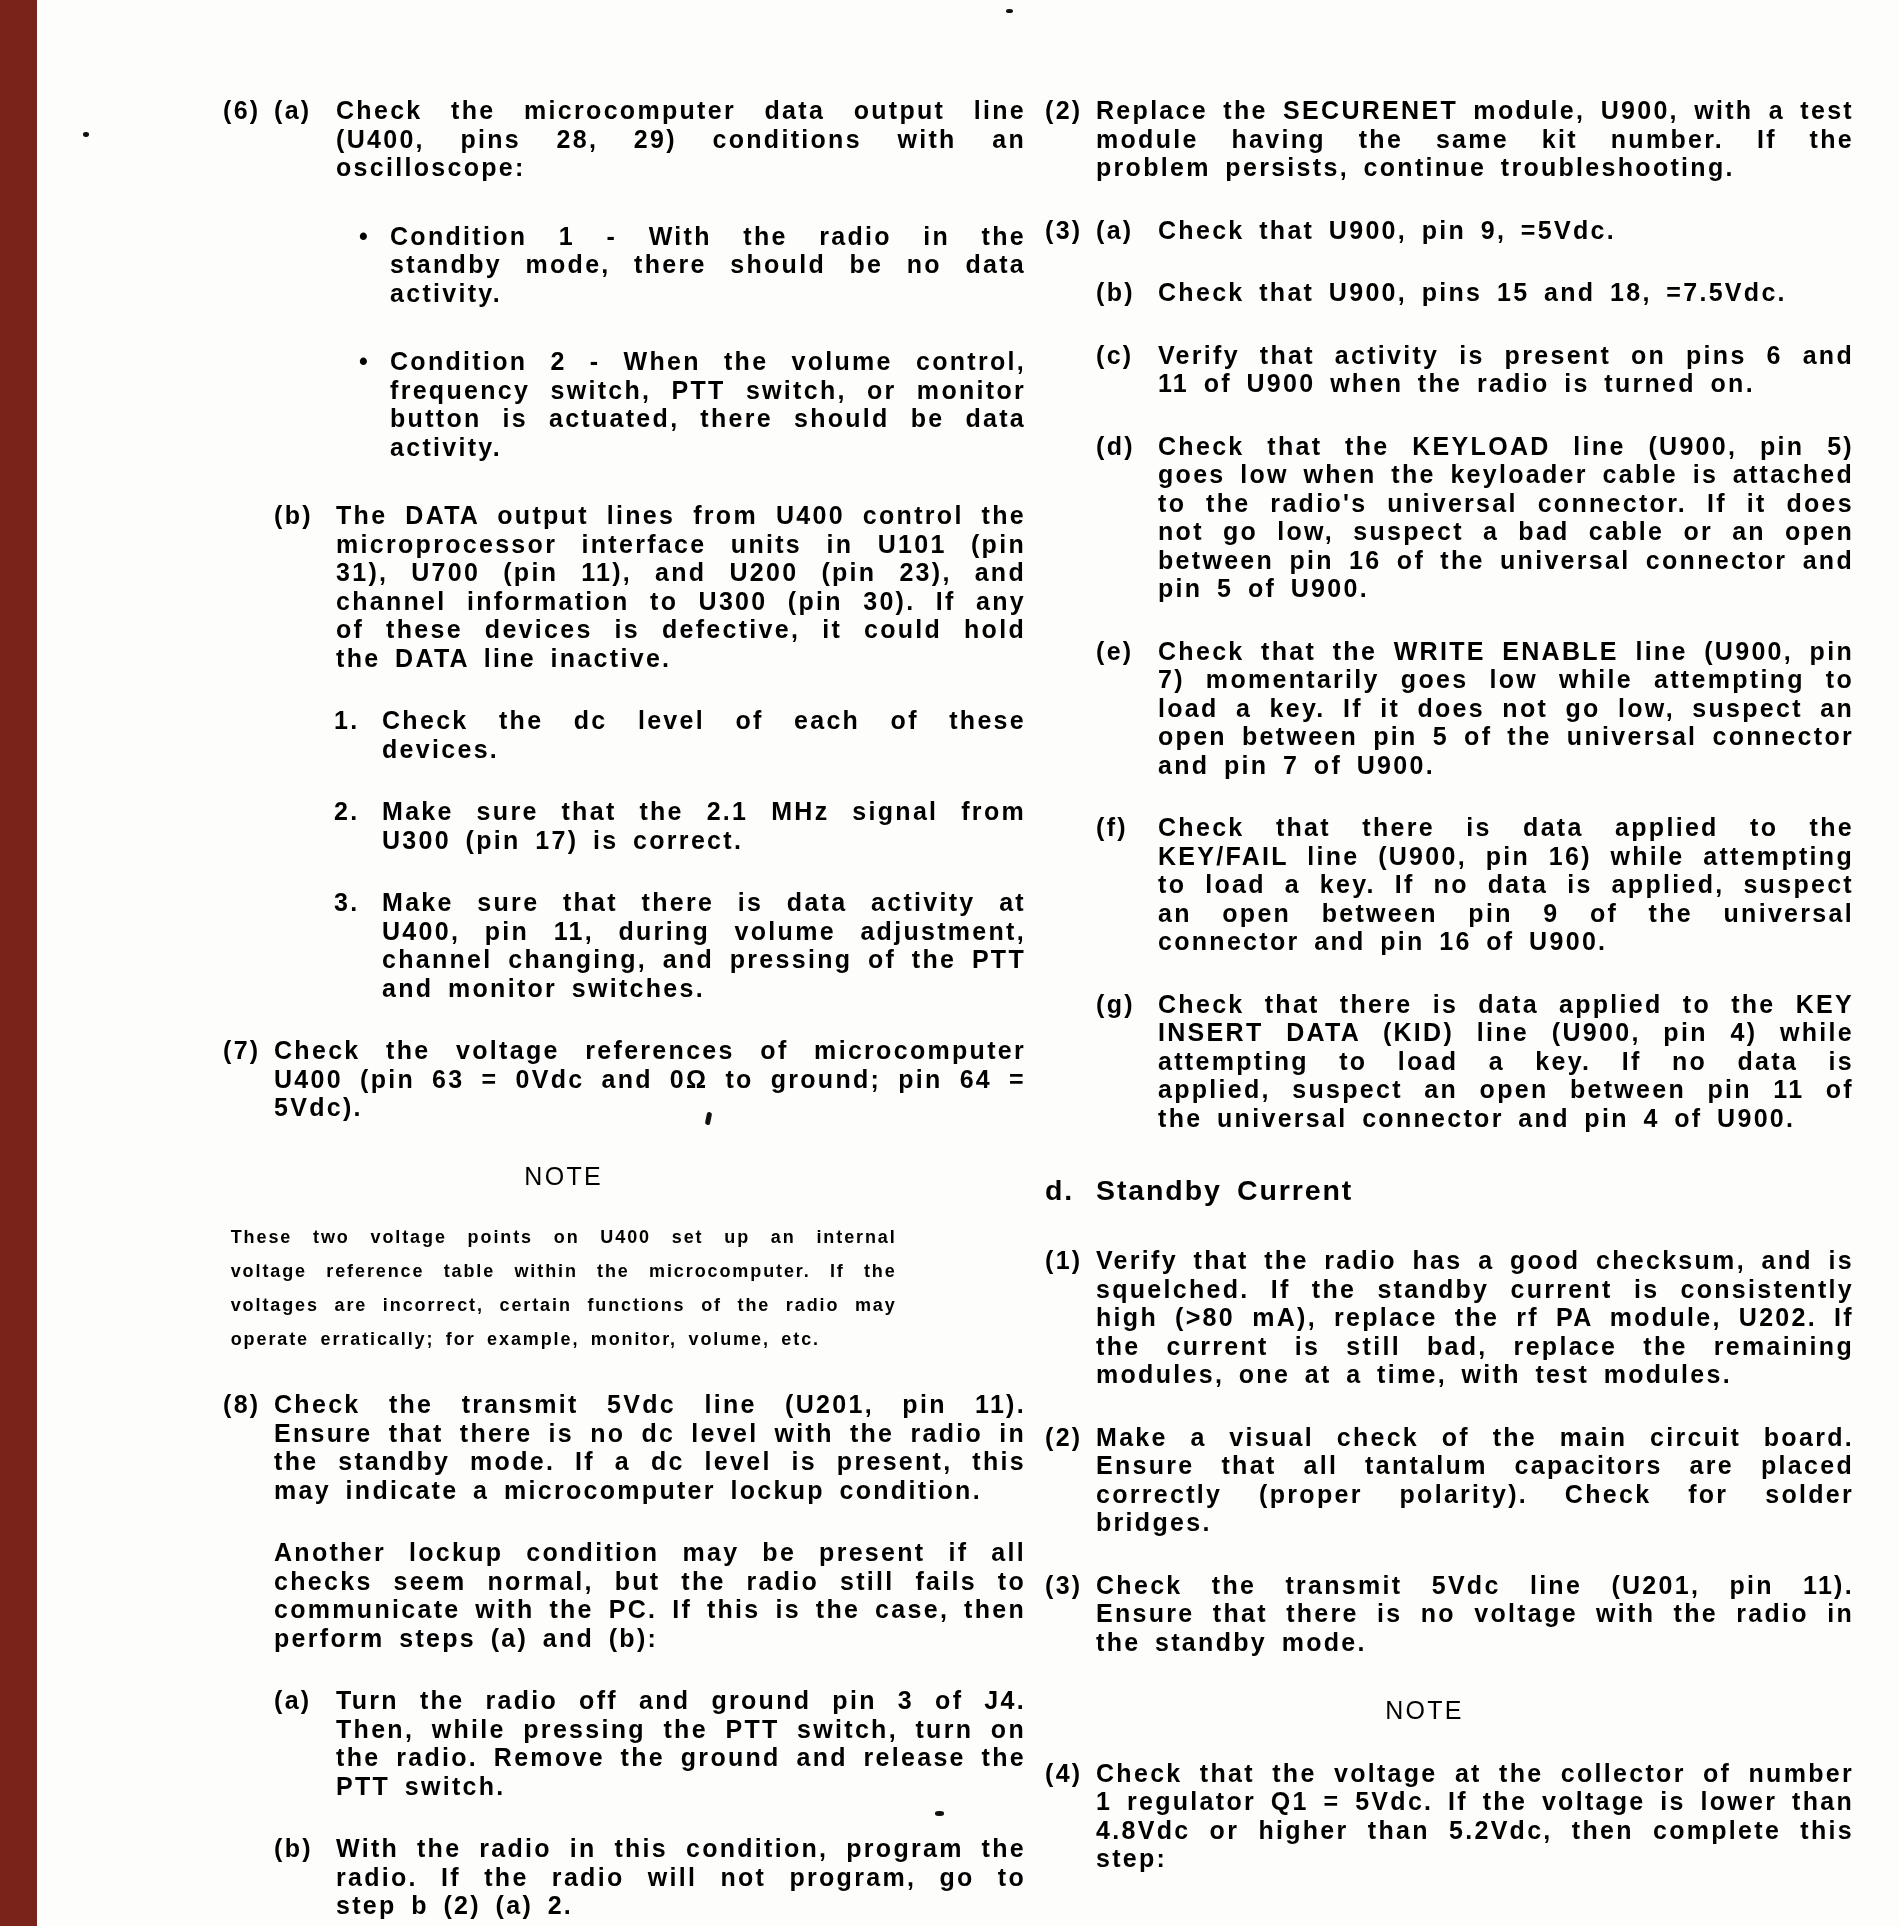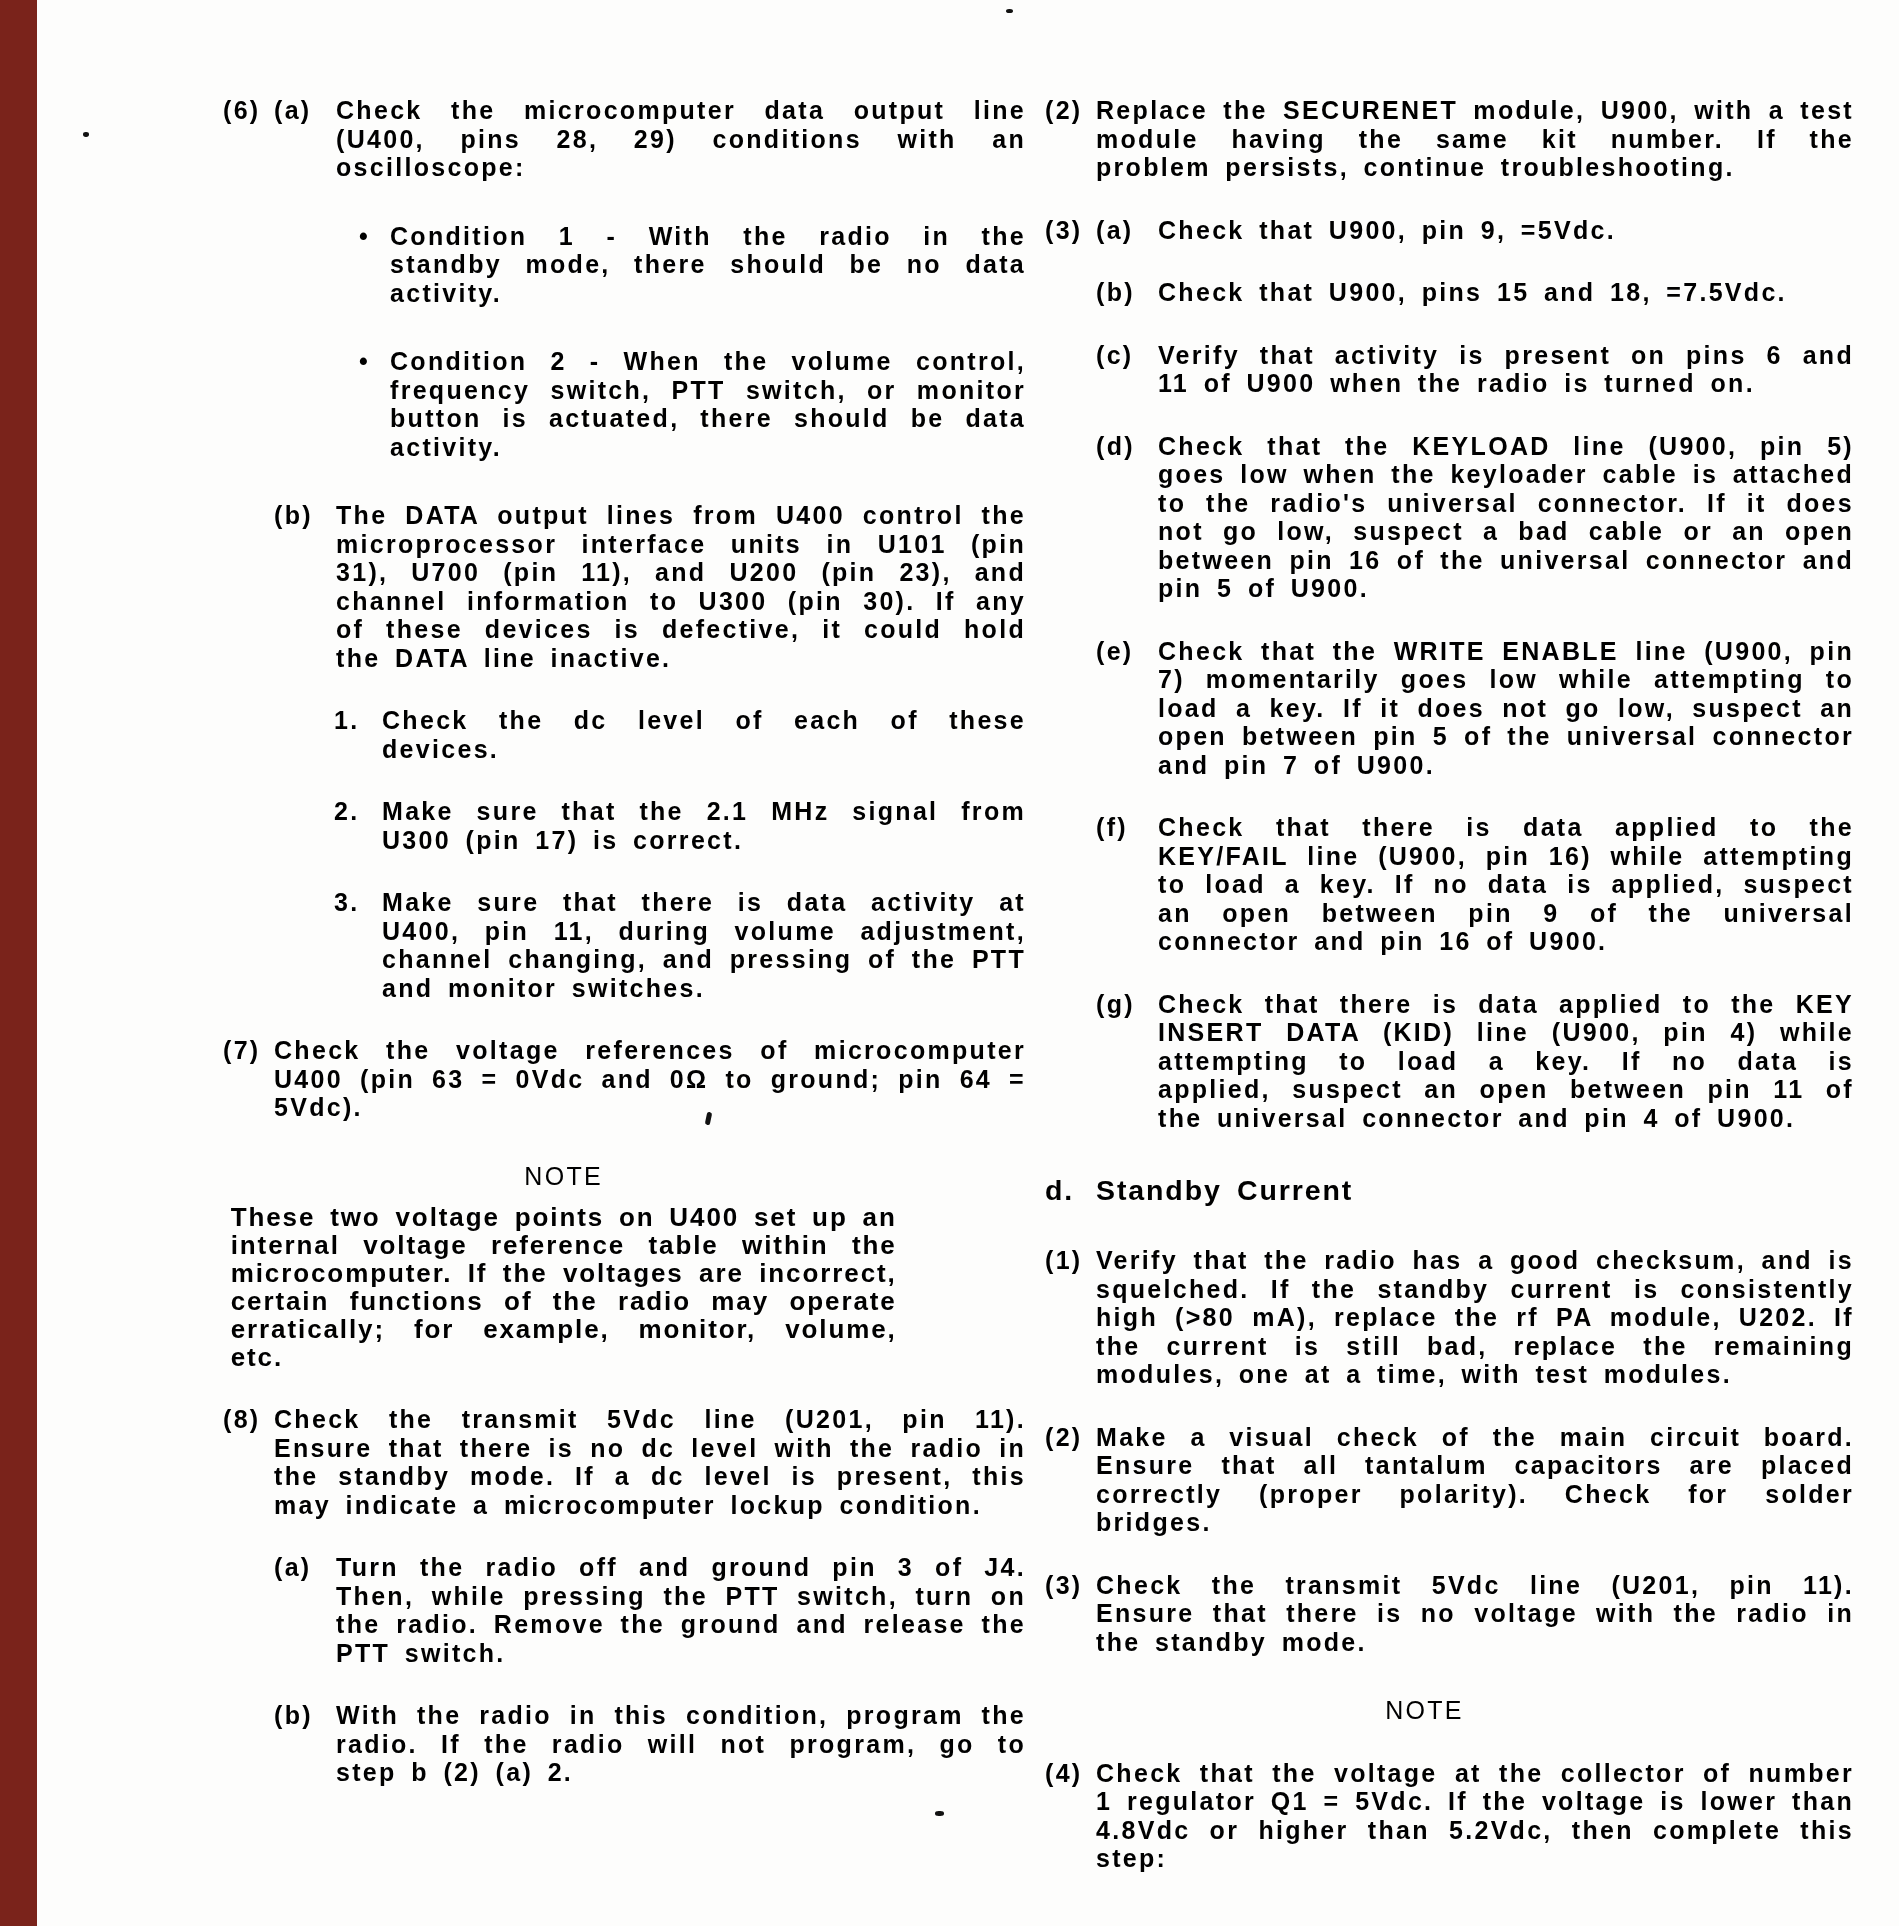--- a/index.html
+++ b/index.html
@@ -29,22 +29,22 @@
   .body{flex:1;min-width:0;text-align:justify;}
   .g{margin-top:34px;}
   .gb{margin-top:40px;}
   .ind1{margin-left:51px;}
   .indn{margin-left:60px;}
   .indb{margin-left:85px;}
   .note-title{text-align:center;font-weight:400;font-size:25px;margin-top:40px;}
   .note-title.nl{width:666px;margin-left:7.7px;}
   .note-title.nr{width:655px;margin-left:52px;}
   .note{
-    text-align:justify;font-size:26px;line-height:28px;
-    letter-spacing:1.9px;word-spacing:4.6px;margin-top:13px;
+    text-align:justify;font-size:18px;line-height:34px;
+    letter-spacing:1.9px;word-spacing:4.6px;margin-top:30px;
   }
   .note.nl{width:666px;margin-left:7.7px;}
   .note.nr{width:655px;margin-left:52px;}
   .hdg{font-size:28.5px;line-height:33px;font-weight:700;letter-spacing:1.9px;}
   .hdg .w1{width:51px;}
   .speck{position:absolute;background:#111;border-radius:45%;}
   .sp1{left:1006px;top:8.5px;width:7px;height:4.6px;}
   .sp2{left:83px;top:132px;width:6.2px;height:5.4px;}
   .sp3{left:706px;top:1112px;width:5px;height:13px;border-radius:2.3px;transform:rotate(12deg);}
   .sp4{left:935px;top:1811px;width:8.5px;height:5px;}
@@ -110,20 +110,21 @@
       <div class="body">Check the voltage references of microcomputer U400 (pin 63 = 0Vdc and 0Ω to ground; pin 64 = 5Vdc).</div>
     </div>
 
     <div class="note-title nl">NOTE</div>
     <div class="note nl">These two voltage points on U400 set up an internal voltage reference table within the microcomputer. If the voltages are incorrect, certain functions of the radio may operate erratically; for example, monitor, volume, etc.</div>
 
     <div class="item g">
       <span class="m w1">(8)</span>
       <div class="body">Check the transmit 5Vdc line (U201, pin 11). Ensure that there is no dc level with the radio in the standby mode. If a dc level is present, this may indicate a microcomputer lockup condition.</div>
     </div>
+    <div class="g ind1 body" style="display:block;">Another lockup condition may be present if all checks seem normal, but the radio still fails to communicate with the PC. If this is the case, then perform steps (a) and (b):</div>
 
     <div class="item g ind1">
       <span class="m w2">(a)</span>
       <div class="body">Turn the radio off and ground pin 3 of J4. Then, while pressing the PTT switch, turn on the radio. Remove the ground and release the PTT switch.</div>
     </div>
 
     <div class="item g ind1">
       <span class="m w2">(b)</span>
       <div class="body">With the radio in this condition, program the radio. If the radio will not program, go to step b (2) (a) 2.</div>
     </div>

